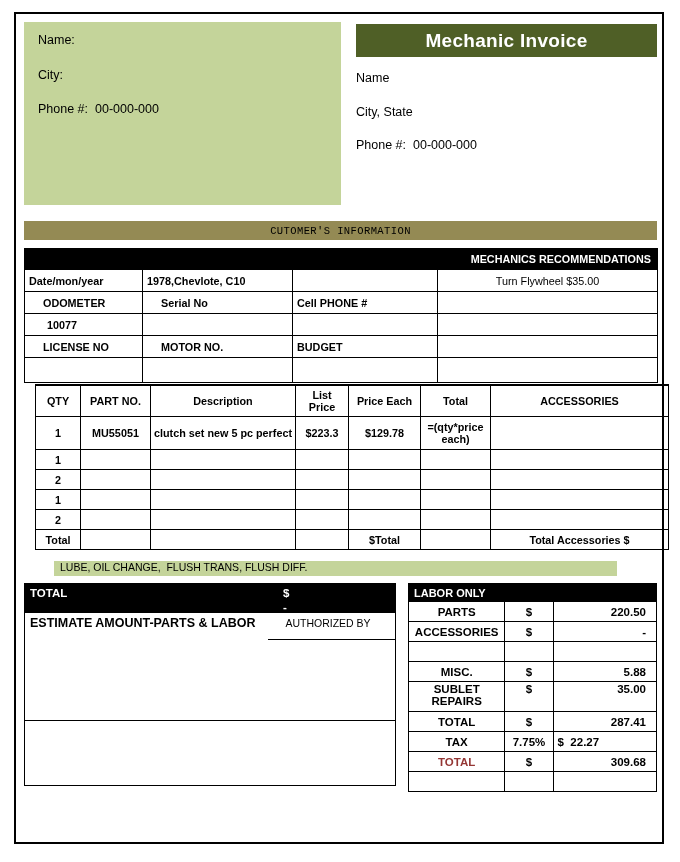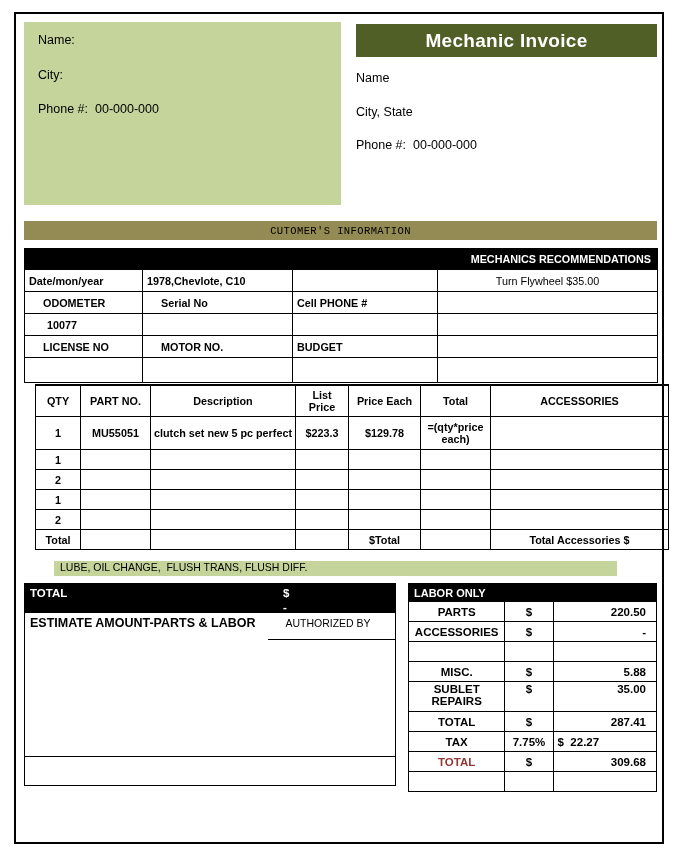--- a/index.html
+++ b/index.html
@@ -220,21 +220,21 @@
   #estimate-black .et-dash {
     position: absolute;
     left: 258px; top: 17px;
     font-size: 11.5px;
     font-weight: bold;
   }
   #estimate-body {
     position: absolute;
     left: 0; top: 29px;
     width: 100%;
-    height: 144px;
+    height: 108px;
     box-sizing: border-box;
     border-bottom: 1px solid #000000;
   }
   #estimate-body .est-title {
     position: absolute;
     left: 5px; top: 3px;
     width: 240px;
     font-size: 12.5px;
     font-weight: bold;
     line-height: 1.25;

